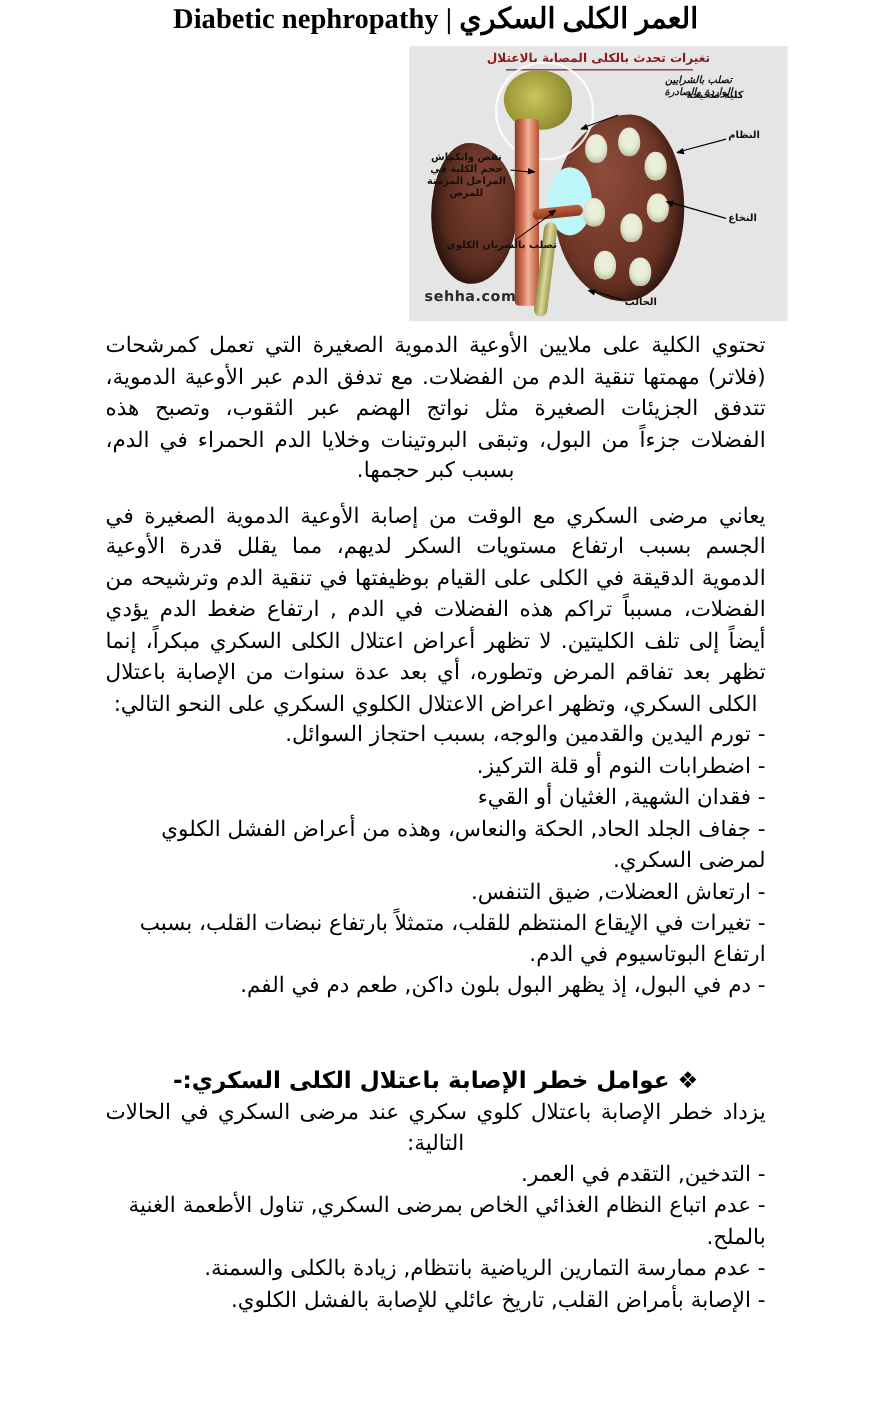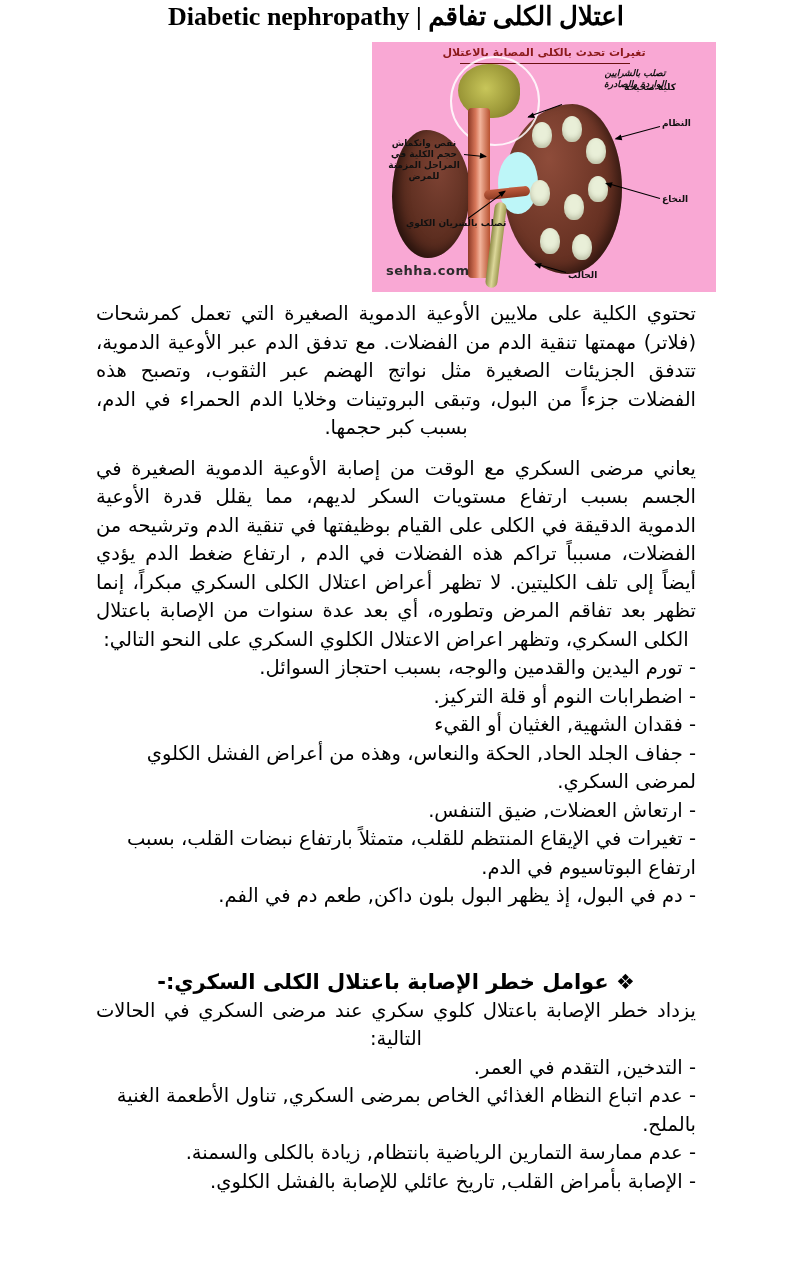--- a/index.html
+++ b/index.html
@@ -33,21 +33,21 @@
     direction: rtl;
   }
 
   
   .figure-wrap {
     position: absolute;
     left: 372px;
     top: 42px;
     width: 344px;
     height: 250px;
-    background: #f9a8d4;
+    background: #e5e5e5;
     overflow: hidden;
     direction: rtl;
   }
   .figure-caption {
     position: absolute;
     top: 4px;
     left: 0;
     width: 344px;
     text-align: center;
     font-size: 11px;
@@ -219,21 +219,21 @@
     font-size: 21px;
     font-weight: bold;
     text-align: center;
     line-height: 30px;
   }
   .spacer-lg { height: 56px; }
 </style>
 </head>
 <body>
 
-<div class="page-title">اعتلال الكلى تفاقم | Diabetic nephropathy</div>
+<div class="page-title">العمر الكلى السكري | Diabetic nephropathy</div>
 
 <div class="figure-wrap">
 
   <div class="figure-caption">تغيرات تحدث بالكلى المصابة بالاعتلال</div>
   <div class="figure-caption-rule"></div>
 
   <div class="kidney-healthy"></div>
   <div class="kidney-hilum"></div>
   <div class="pyramid" style="left:160px; top:80px;"></div>
   <div class="pyramid" style="left:190px; top:74px;"></div>

